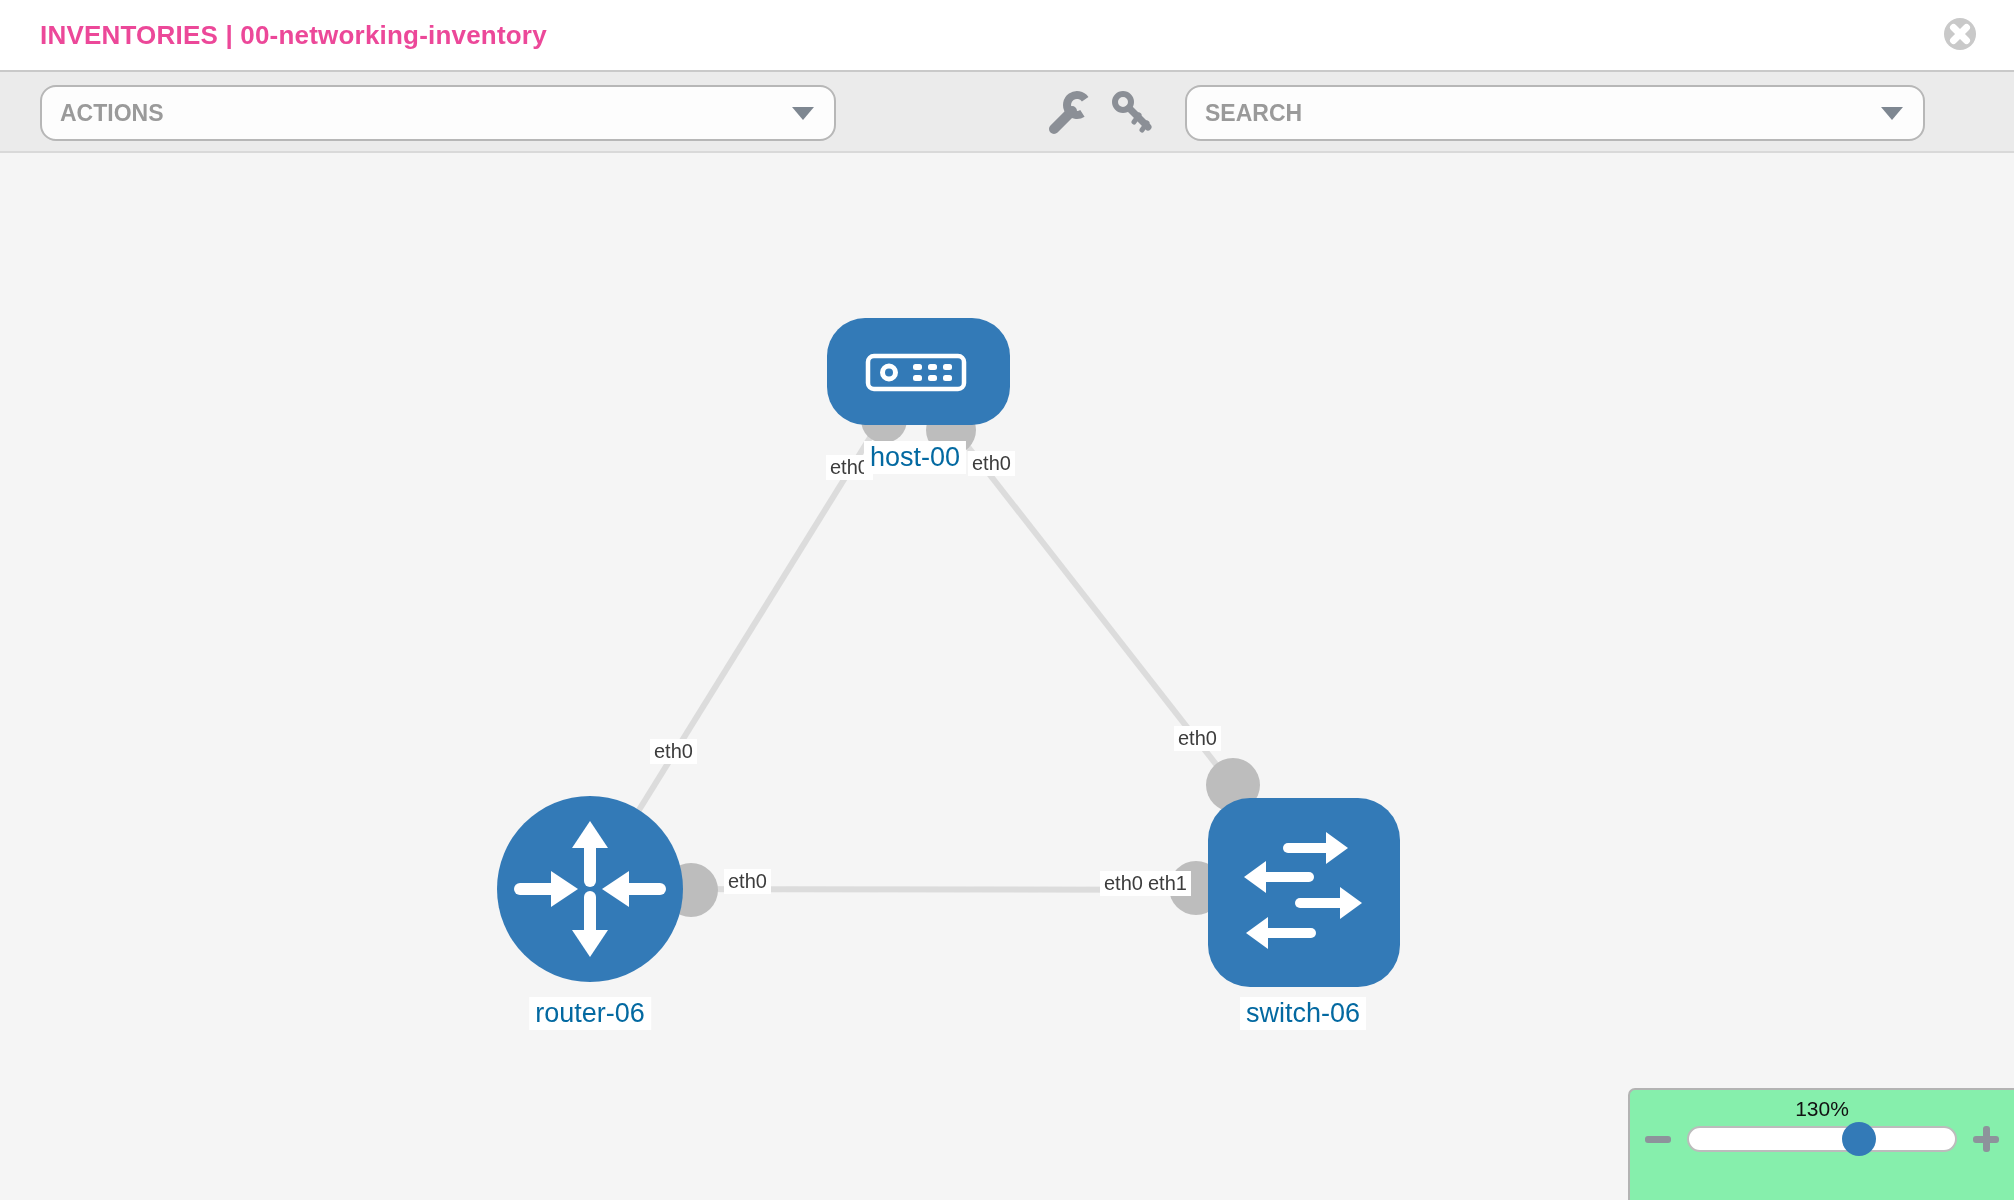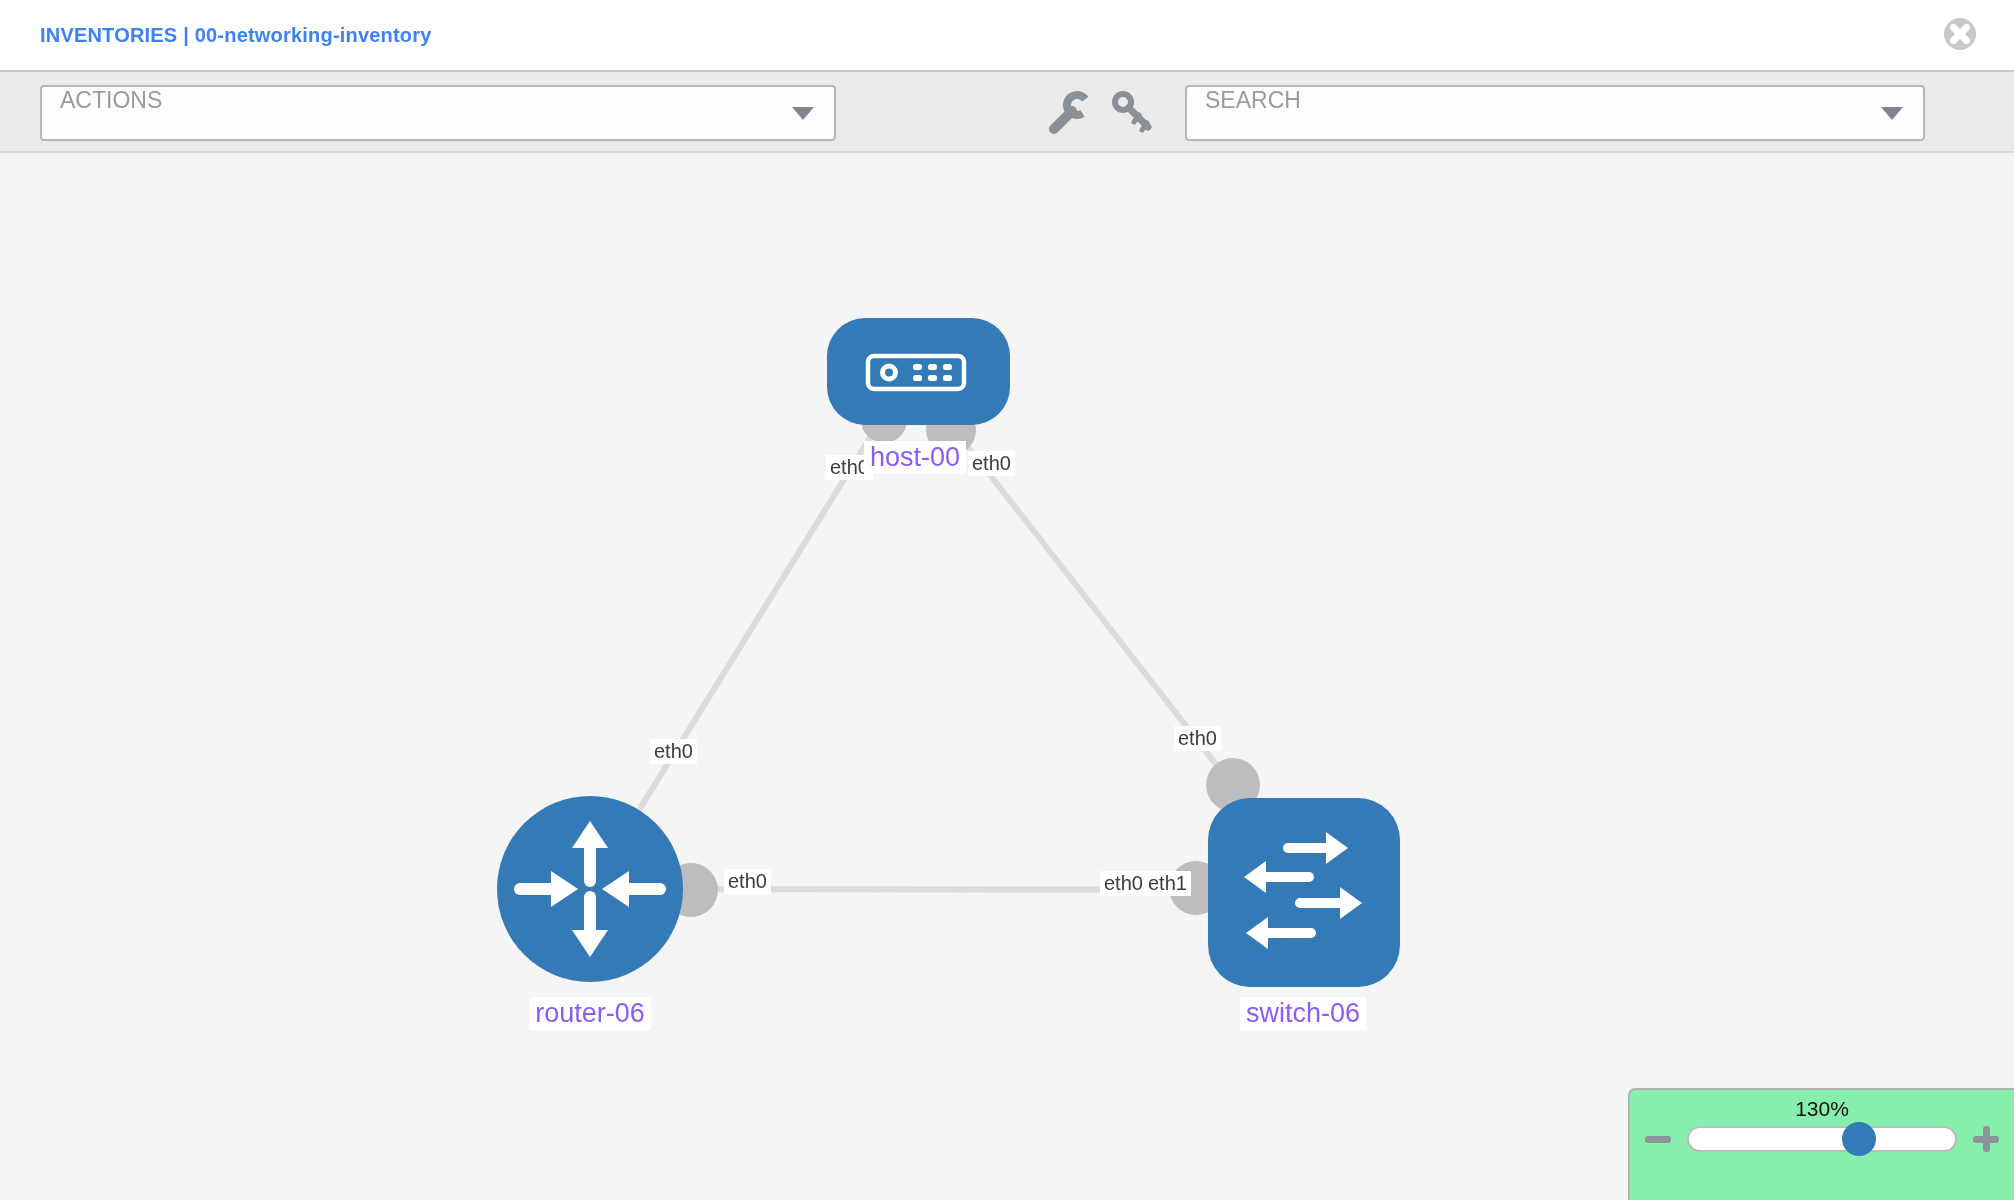--- a/index.html
+++ b/index.html
@@ -5,51 +5,51 @@
   html,body{margin:0;padding:0;overflow:hidden;}
   body{
     width:2014px;height:1200px;position:relative;background:#ffffff;
     font-family:"Liberation Sans",sans-serif;
     -webkit-font-smoothing:antialiased;
   }
   
   .header{position:absolute;left:0;top:0;width:2014px;height:70px;background:#ffffff;}
   .page-title{
     position:absolute;left:40px;top:50%;transform:translateY(-50%);
-    font-size:20px;font-weight:bold;color:#3b82f6;letter-spacing:.2px;
+    font-size:26px;font-weight:bold;color:#ec4899;letter-spacing:.2px;
   }
   .close-btn{position:absolute;right:37px;top:17px;width:34px;height:34px;cursor:pointer;}
   
   .toolbar{
     position:absolute;left:0;top:70px;width:2014px;height:83px;
     background:#ebebeb;border-top:2px solid #c9c9c9;border-bottom:2px solid #d9d9d9;
     box-sizing:border-box;
   }
   .select-box{
     position:absolute;top:13px;height:56px;background:#fdfdfd;border:2px solid #b7b7b7;
-    border-radius:4px;box-sizing:border-box;display:flex;align-items:flex-start;
-    padding-left:18px;color:#9a9a9a;font-size:23px;cursor:pointer;
+    border-radius:16px;box-sizing:border-box;display:flex;align-items:center;
+    padding-left:18px;color:#9a9a9a;font-size:23px;cursor:pointer;font-weight:bold;
   }
   .actions-box{left:40px;width:796px;}
   .search-box{left:1185px;width:740px;}
   .caret{
     position:absolute;right:20px;top:50%;margin-top:-6px;width:0;height:0;
     border-left:11px solid transparent;border-right:11px solid transparent;
     border-top:13px solid #7e8791;
   }
   .tool-icon{position:absolute;top:13px;width:56px;height:56px;cursor:pointer;}
   .wrench-pos{left:1040px;}
   .key-pos{left:1103px;}
   
   .canvas{
     position:absolute;left:0;top:153px;width:2014px;height:1047px;background:#f5f5f5;
   }
   .topo-svg{position:absolute;left:0;top:0;}
   .node-label{
-    position:absolute;background:#ffffff;color:#8b5cf6;font-size:27px;
+    position:absolute;background:#ffffff;color:#0369a1;font-size:27px;
     padding:1px 6px;white-space:nowrap;transform:translateX(-50%);z-index:5;
   }
   .iface-label{
     position:absolute;background:#ffffff;color:#3c3c3c;font-size:20px;
     padding:1px 4px;white-space:nowrap;z-index:4;
   }
   .iface-top{z-index:6;margin-left:23px;}
   
   .zoom-panel{
     position:absolute;left:1628px;top:1088px;width:386px;height:112px;background:#86efac;

